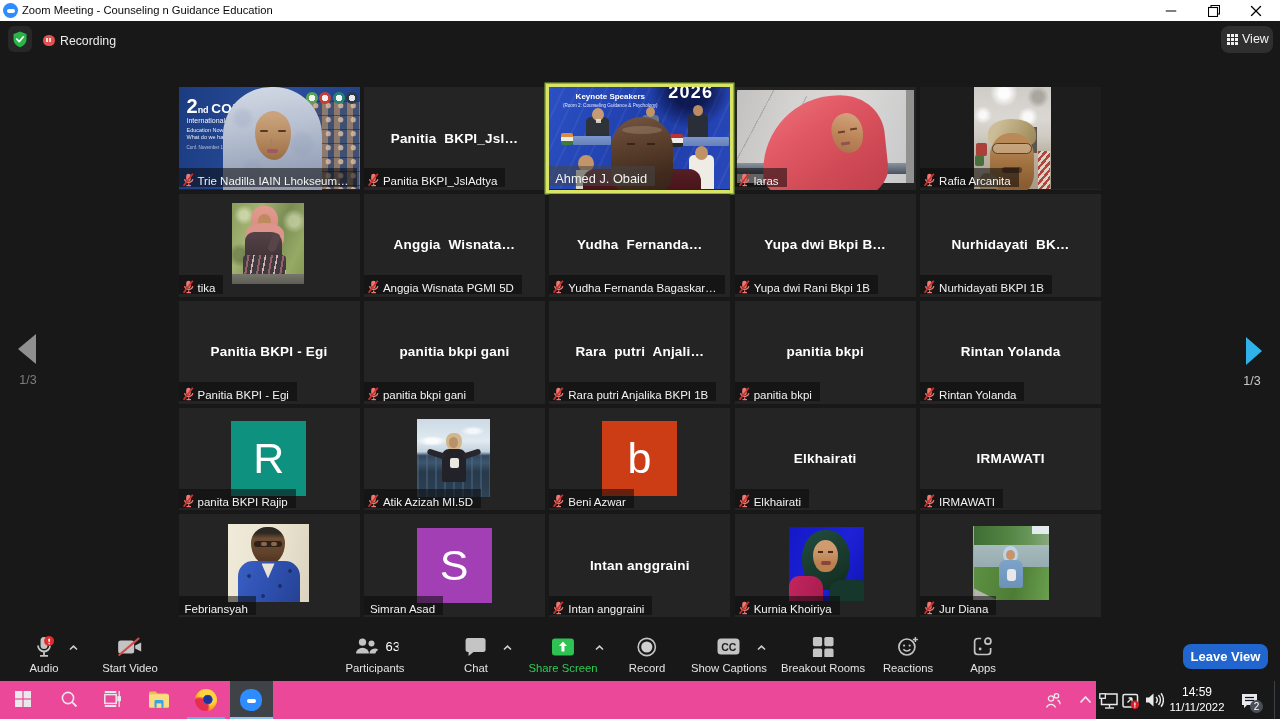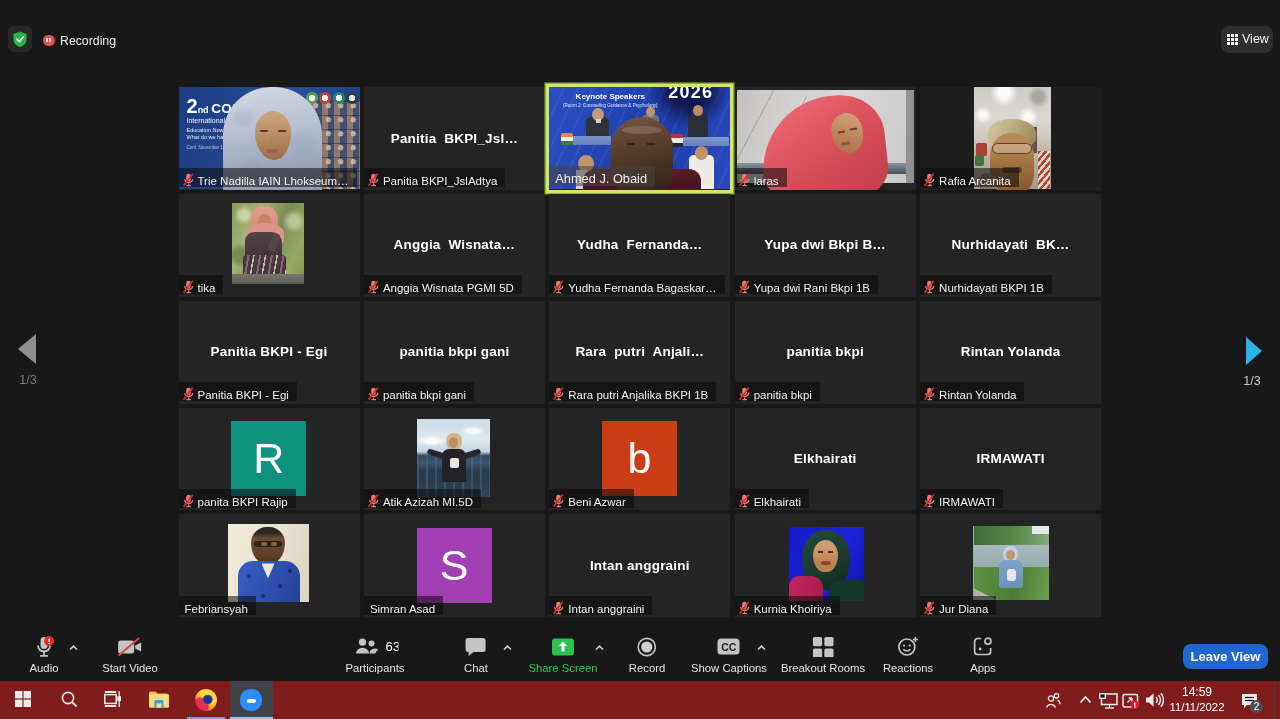--- a/index.html
+++ b/index.html
@@ -29,41 +29,64 @@
 #navL{position:absolute;left:18px;top:334px}
 #navLt{position:absolute;left:14px;top:373px;font-size:12.5px;color:#7d7d7d;width:28px;text-align:center}
 #navR{position:absolute;left:1246px;top:337px}
 #navRt{position:absolute;left:1238px;top:374px;font-size:12.5px;color:#c9c9c9;width:28px;text-align:center}
 .ti{position:absolute;transform:translateX(-50%);display:flex;flex-direction:column;align-items:center}
 .ti .lab{font-size:11.3px;color:#e4e4e4;margin-top:5px;white-space:nowrap}
 .ti .ic{height:21px;display:flex;align-items:center;justify-content:flex-end}
 .car{position:absolute}
 #leave{position:absolute;left:1183px;top:644px;width:85px;height:25px;border-radius:8px;background:#2166cf;color:#fff;font-size:13px;font-weight:bold;text-align:center;line-height:25px}
 .green{color:#2ecc52 !important}
-#taskbar{position:absolute;left:0;top:681px;width:1280px;height:38px;background:#7f1d1d}
+#taskbar{position:absolute;left:0;top:681px;width:1096px;height:38px;background:#ec4899}
 #zoomcell{position:absolute;left:229.5px;top:0;width:43px;height:38px;background:#3f4247}
 .uline{position:absolute;height:2.5px;top:35.5px}
 #trayTime{position:absolute;left:1166px;top:4px;width:62px;text-align:center;font-size:12px;color:#fff}
 #trayDate{position:absolute;left:1160px;top:19.5px;width:74px;text-align:center;font-size:11.3px;color:#fff}
 #deskline{position:absolute;left:1273.5px;top:0;width:1px;height:38px;background:#3c4048}
 </style>
 </head>
 <body>
 <div id="scr">
 <svg width="0" height="0" style="position:absolute">
       <defs>
 <g id="mic">
           <rect x="4.2" y="0.8" width="4.6" height="7.6" rx="2.3" fill="#ec7a74"></rect>
           <path d="M2.6 6.2 a4.2 4.2 0 0 0 8.2 0" fill="none" stroke="#ec7a74" stroke-width="1.3"></path>
           <line x1="6.7" y1="10.6" x2="6.7" y2="12.2" stroke="#ec7a74" stroke-width="1.3"></line>
           <line x1="4.4" y1="12.6" x2="9" y2="12.6" stroke="#ec7a74" stroke-width="1.2"></line>
           <line x1="1.6" y1="12.8" x2="10.8" y2="0.8" stroke="#d0312d" stroke-width="1.7"></line>
         </g>
 </defs>
     </svg>
+<div id="titlebar">
+  <div id="zlogo">
+        <i></i>
+      </div>
+  <div class="tt">Zoom Meeting - Counseling n Guidance Education</div>
+  <div class="wbtn" style="left:1148px">
+        <svg width="11" height="11">
+          <line x1="0" y1="5.5" x2="11" y2="5.5" stroke="#000" stroke-width="1.1"></line>
+        </svg>
+      </div>
+  <div class="wbtn" style="left:1191px">
+        <svg width="12" height="12">
+          <rect x="0.5" y="2.5" width="9" height="9" fill="none" stroke="#000" stroke-width="1.1"></rect>
+          <path d="M3 2.5 V0.5 H11.5 V9 H9.5" fill="none" stroke="#000" stroke-width="1.1"></path>
+        </svg>
+      </div>
+  <div class="wbtn" style="left:1233px">
+        <svg width="11" height="11">
+          <line x1="0.5" y1="0.5" x2="10.5" y2="10.5" stroke="#000" stroke-width="1.2"></line>
+          <line x1="10.5" y1="0.5" x2="0.5" y2="10.5" stroke="#000" stroke-width="1.2"></line>
+        </svg>
+      </div>
+</div>
 <div id="shieldbox">
       <svg width="16" height="17" style="position:absolute;left:4px;top:5px">
         <path d="M8 0.5 L14.5 3 V8 C14.5 12.5 11.5 15 8 16.3 C4.5 15 1.5 12.5 1.5 8 V3 Z" fill="#28b446"></path>
         <path d="M4.8 8.2 L7.2 10.6 L11.4 5.8" fill="none" stroke="#fff" stroke-width="1.7" stroke-linecap="round" stroke-linejoin="round"></path>
       </svg>
     </div>
 <div id="recdot">
       <i></i>
       <u></u>
     </div>

